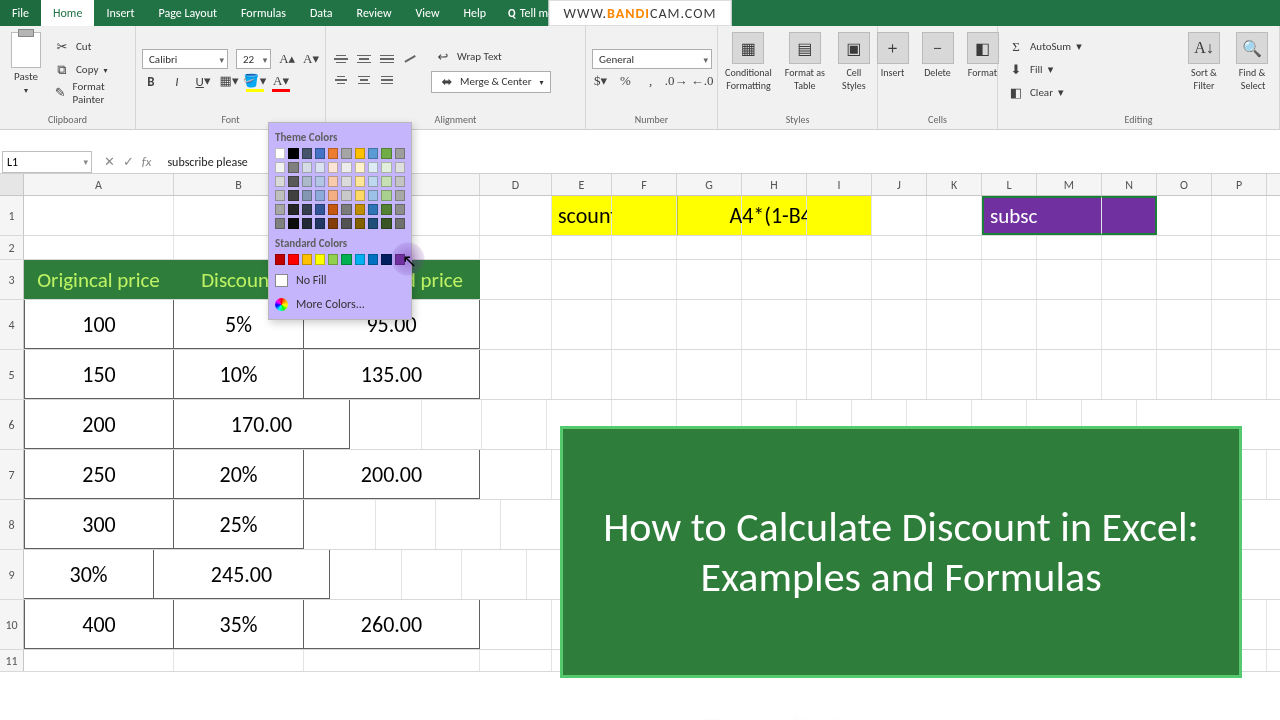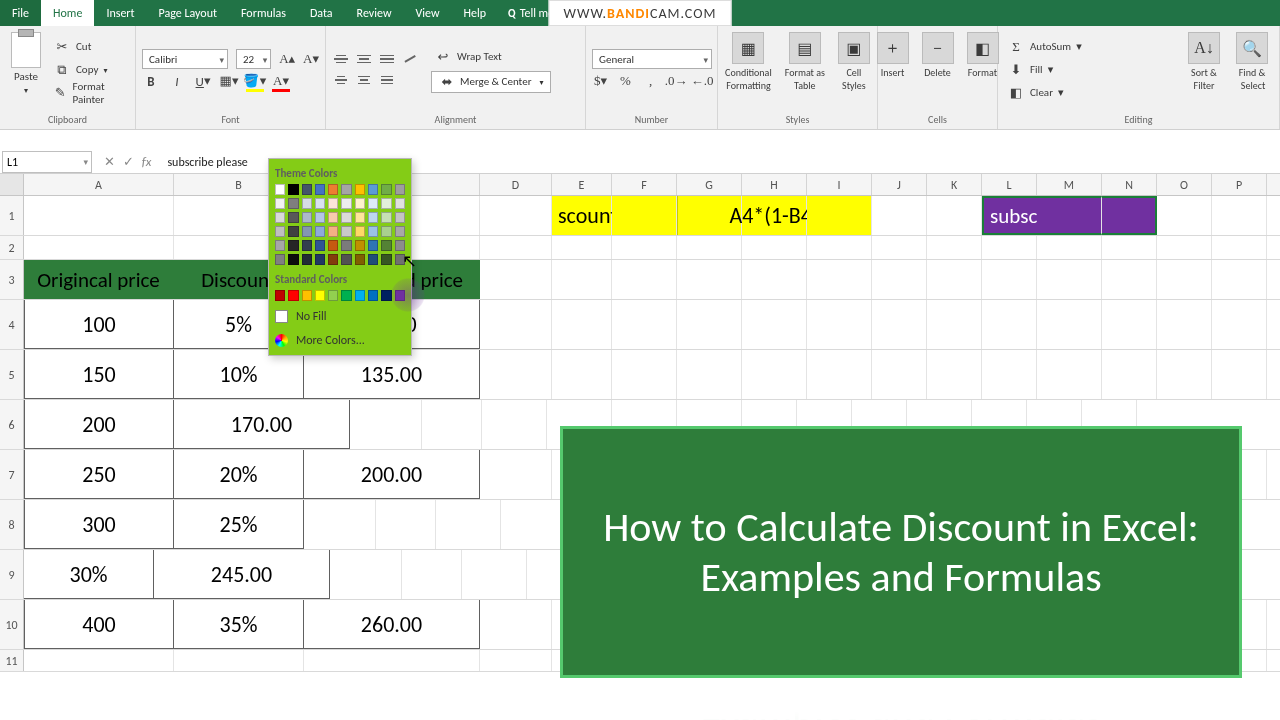--- a/index.html
+++ b/index.html
@@ -50,33 +50,33 @@
 .ch { border-right:1px solid #d4d4d4; display:flex; align-items:center; justify-content:center; }
 .rowhead { width:24px; border-right:1px solid #c6c6c6; display:flex; align-items:center; justify-content:center; background:#f5f5f5; font-size:12px; color:#555; }
 .gridbody { display:flex; flex-direction:column; }
 .gr { display:flex; border-bottom:1px solid #d9d9d9; }
 .cell { border-right:1px solid #e4e4e4; display:flex; align-items:center; padding:0 6px; overflow:hidden; white-space:nowrap; font-size:21px; color:#000;}
 
 
 .cA{width:150px}.cB{width:130px}.cC{width:176px}.cD{width:72px}.cE{width:60px}.cF{width:65px}.cG{width:65px}.cH{width:65px}.cI{width:65px}.cJ{width:55px}.cK{width:55px}.cL{width:55px}.cM{width:65px}.cN{width:55px}.cO{width:55px}.cP{width:55px}
 
 
-.hdrcell { background:#2e7d3a; color:#000000; font-size:21px; display:flex; align-items:center; justify-content:center; border-right:1px solid #2e7d3a; }
+.hdrcell { background:#2e7d3a; color:#bef264; font-size:21px; display:flex; align-items:center; justify-content:center; border-right:1px solid #2e7d3a; }
 .tblcell { border:1.5px solid #606060; border-top:none; border-left:none; display:flex; align-items:center; justify-content:center; font-size:22px; }
 .tblL    { border-left:1.5px solid #606060; }
 .yellow  { background:#ffff00; }
 .purple  { background:#7030a0; color:#fff; }
 
 
 .banner { position:absolute; left:560px; top:252px; width:682px; height:252px; background:#2e7d3a; border:3px solid #55c96d; display:flex; align-items:center; justify-content:center; text-align:center; color:#fff; font-family:Calibri,sans-serif; font-size:42px; line-height:1.2; padding:10px 24px; }
 .reflection { position:absolute; left:560px; top:504px; width:682px; height:160px; opacity:.25; transform:scaleY(-1); color:#2e7d3a; font-size:42px; text-align:center; display:flex; align-items:center; justify-content:center; font-family:Calibri; line-height:1.2; padding:0 24px; -webkit-mask:linear-gradient(#000, transparent 80%);
   mask:linear-gradient(#000, transparent 80%);}
 
 
-.fillpop { position:absolute; left:268px; top:122px; width:144px; background:#84cc16; border:1px solid #b8b8b8; box-shadow:2px 3px 8px rgba(0,0,0,.2); z-index:50; font-size:12px; color:#333; padding:6px 6px 3px;margin-top:36px; }
+.fillpop { position:absolute; left:268px; top:122px; width:144px; background:#c4b5fd; border:1px solid #b8b8b8; box-shadow:2px 3px 8px rgba(0,0,0,.2); z-index:50; font-size:12px; color:#333; padding:6px 6px 3px; }
 .fillpop .label { font-weight:600; color:#5f5f5f; font-size:11px; padding:2px 0 4px; }
 .swatchrow { display:flex; gap:3px; margin-bottom:3px; }
 .sw { width:11px; height:11px; border:1px solid rgba(0,0,0,.25); }
 .poprow { display:flex; align-items:center; gap:8px; padding:5px 0; }
 .nofillic { width:13px; height:13px; border:1px solid #888; background:#fff; }
 .morecolors { width:13px; height:13px; border-radius:50%; background:conic-gradient(red,orange,yellow,lime,cyan,blue,magenta,red); }
 
 
 .selring { position:absolute; width:34px; height:34px; border-radius:50%; background:radial-gradient(circle, rgba(112,48,160,.45) 0%, rgba(112,48,160,.15) 65%, transparent 72%); pointer-events:none; }
 

